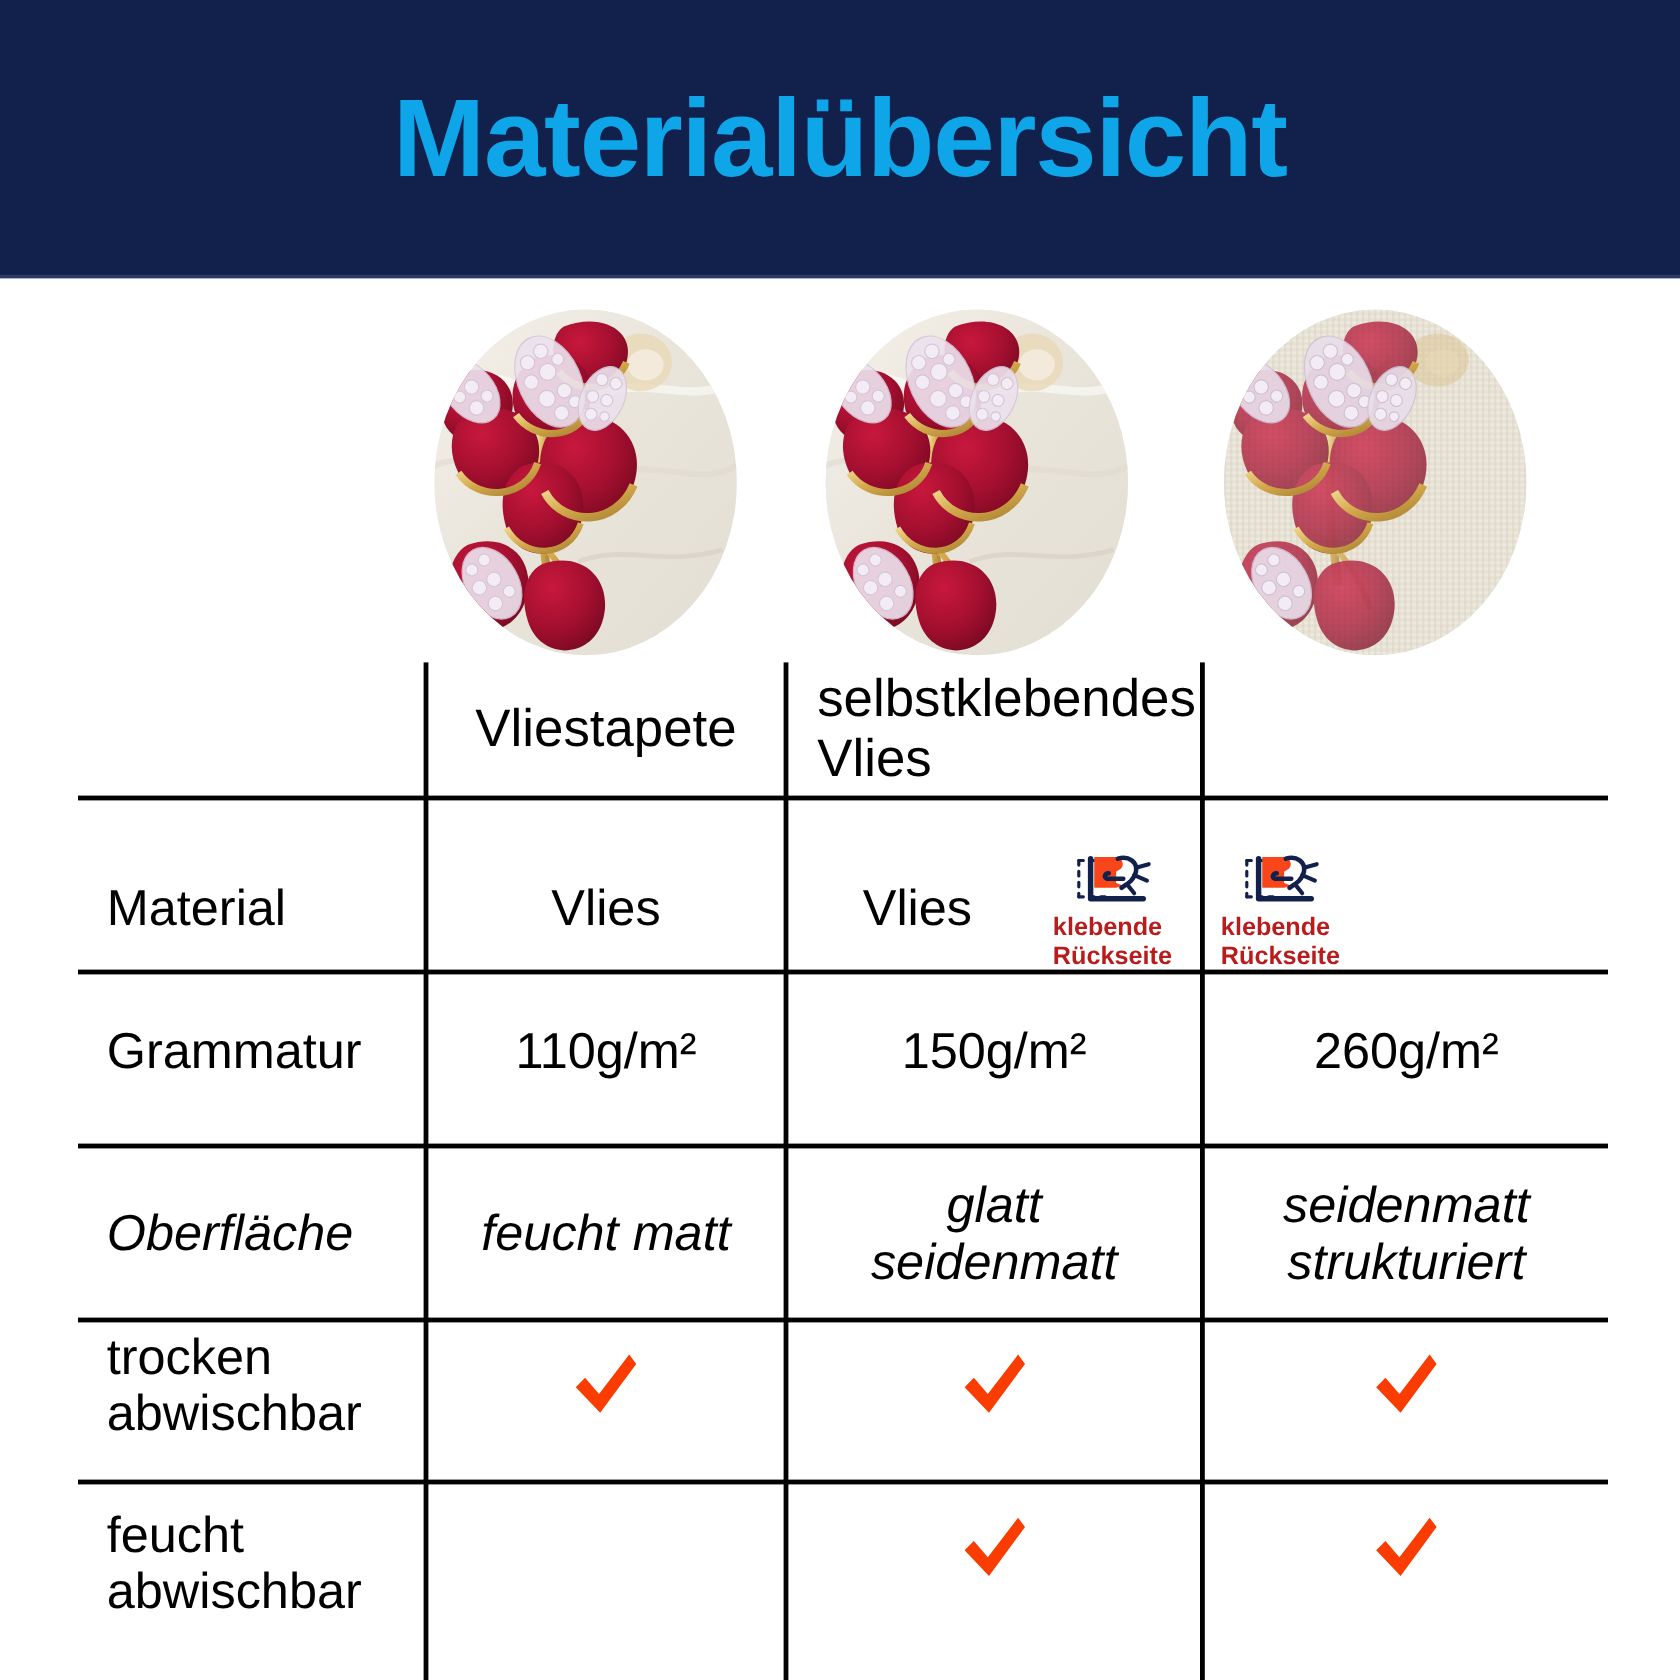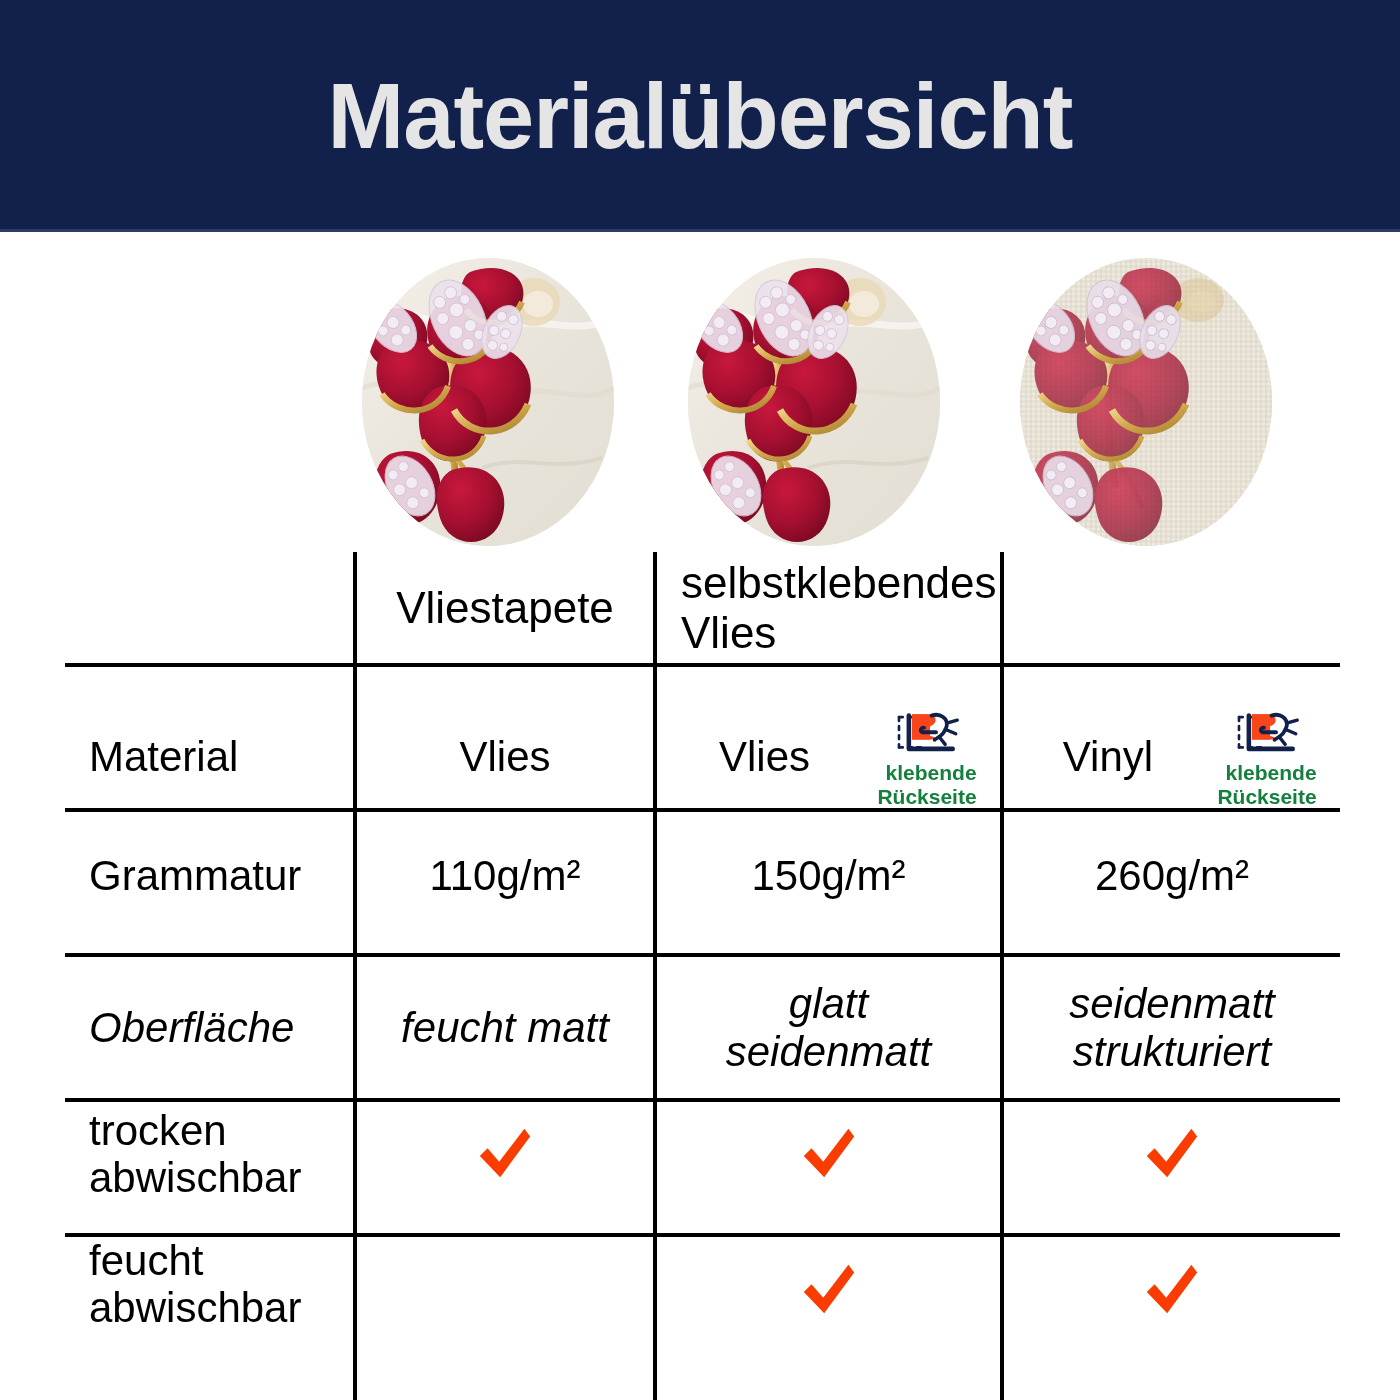--- a/index.html
+++ b/index.html
@@ -20,21 +20,21 @@
     position: absolute;
     left: 0; top: 0;
     width: 1400px;
     height: 231px;
     background: #12214c;
     display: flex;
     align-items: center;
     justify-content: center;
   }
   .banner-title {
-    color: #e5e5e5;
+    color: #0ea5e9;
     font-size: 92px;
     font-weight: 700;
     letter-spacing: -1px;
     line-height: 1;
     white-space: nowrap;
     text-align: center;
   }
   .banner-underline {
     position: absolute;
     left: 0; top: 229px;
@@ -153,23 +153,23 @@
     flex-direction: column;
     align-items: center;
     justify-content: center;
   }
   .badge-icon { width: 76px; height: 56px; }
   .badge-icon svg { display: block; width: 100%; height: 100%; }
   .badge-text {
     margin-top: 0;
     font-size: 21px;
     font-weight: 700;
-    color: #15803d;
+    color: #b91c1c;
     line-height: 1.12;
-    text-align: right;
+    text-align: left;
     white-space: pre-line;
   }
 </style>
 </head>
 <body>
 
 <div class="banner">
   <div class="banner-title">Materialübersicht</div>
 </div>
 <div class="banner-underline"></div>
@@ -453,21 +453,20 @@
           <path d="M74,32 L88,38" fill="none" stroke="#12214c" stroke-width="4.5" stroke-linecap="round"></path>
           <path d="M66,42 L74,52" fill="none" stroke="#12214c" stroke-width="4.5" stroke-linecap="round"></path>
         </svg>
       </span>
       <span class="badge-text">klebende
 Rückseite</span>
     </span>
   </div>
 
   <div class="matcell r1 c3">
-    <span class="mtext">Vinyl</span>
     <span class="badge">
       <span class="badge-icon">
         <svg viewBox="0 0 100 74">
           <g stroke="#12214c" stroke-width="3.5" stroke-linecap="round" stroke-dasharray="5 7">
             <line x1="13" y1="16" x2="44" y2="16"></line>
             <line x1="13" y1="16" x2="13" y2="56"></line>
             <line x1="13" y1="56" x2="44" y2="56"></line>
           </g>
           <path d="M26,14 L26,58 L84,58" fill="none" stroke="#12214c" stroke-width="6" stroke-linecap="round" stroke-linejoin="round"></path>
           <path d="M30,12 L54,12 L54,46 L30,46 Z" fill="#f8461a"></path>
@@ -513,21 +512,21 @@
     </span>
   </div>
   <div class="cell center r4 c3">
     <span class="check">
       <svg viewBox="0 0 64 64">
           <path d="M6 34 L14 26 L26 40 L52 6 L58 14 L27 56 Z" fill="#fa3c00"></path>
         </svg>
     </span>
   </div>
 
-  <div class="cell left r5 c0" style="white-space:pre-line; align-items:flex-start; ">feucht
+  <div class="cell left r5 c0" style="white-space:pre-line; align-items:flex-start; padding-top:18px">feucht
 abwischbar</div>
   <div class="cell center r5 c1"></div>
   <div class="cell center r5 c2" style="align-items:flex-start; padding-top:22px">
     <span class="check">
       <svg viewBox="0 0 64 64">
           <path d="M6 34 L14 26 L26 40 L52 6 L58 14 L27 56 Z" fill="#fa3c00"></path>
         </svg>
     </span>
   </div>
   <div class="cell center r5 c3" style="align-items:flex-start; padding-top:22px">

